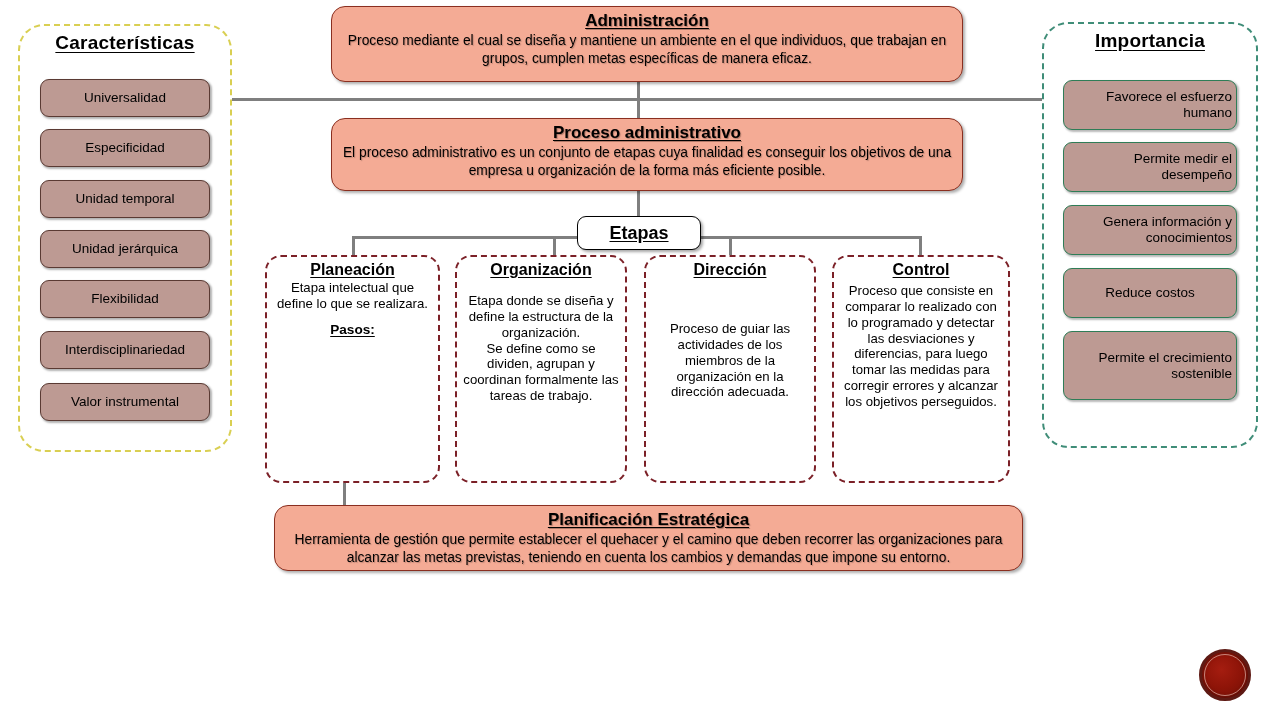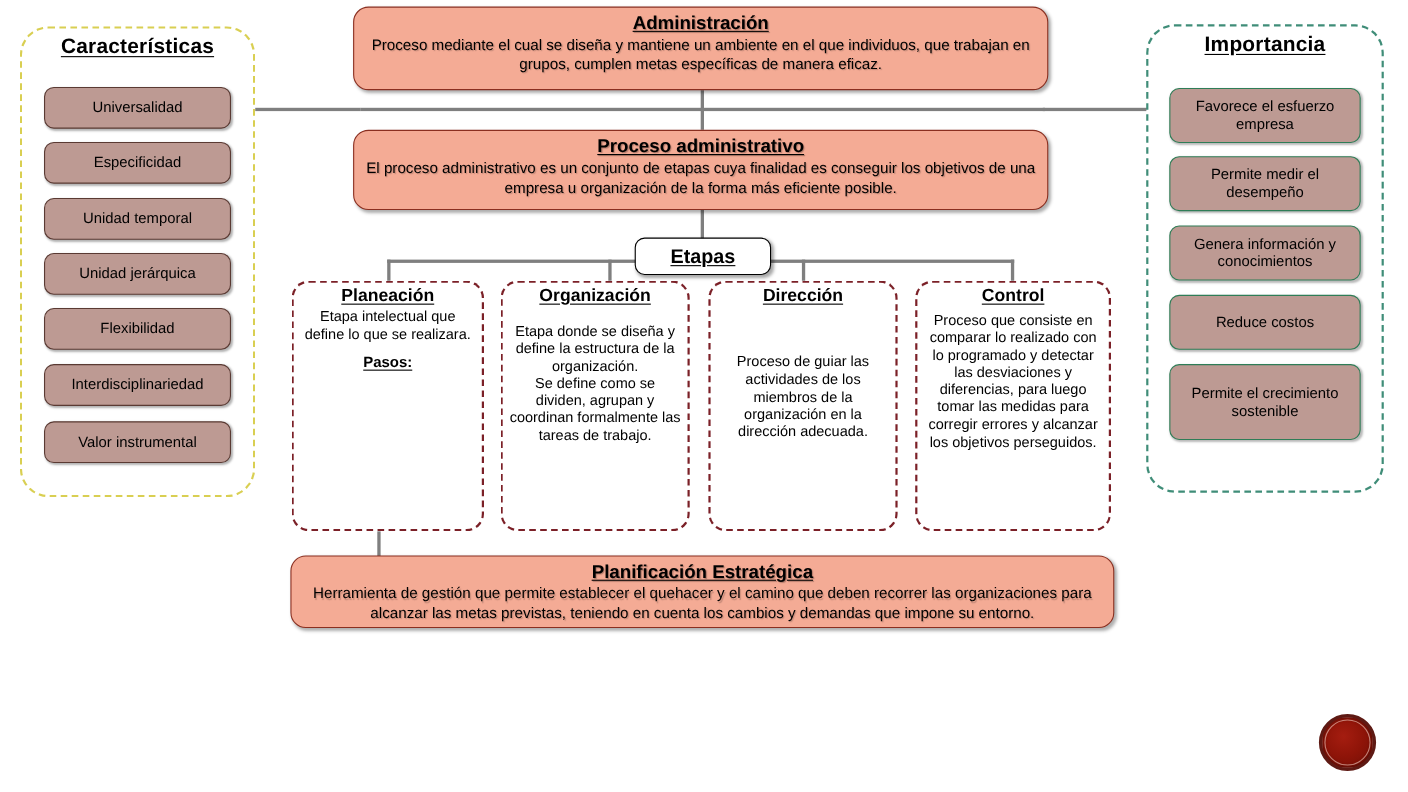--- a/index.html
+++ b/index.html
@@ -36,40 +36,41 @@
     letter-spacing:.2px;
   }
 
   
   .pill{
     position:absolute;box-sizing:border-box;
     background:#bd9a93;
     border:1.5px solid #5a3a33;
     border-radius:9px;
     display:flex;align-items:center;justify-content:center;
-    text-align:center;
+    text-align:right;
     font-size:13.5px;color:#000;line-height:1.15;
     padding:2px 4px;
     box-shadow:1.5px 1.5px 2px rgba(0,0,0,.30);
   }
   .pill.green{
     border:1.5px solid #2f7d57;
     box-shadow:1.5px 1.5px 2px rgba(0,0,0,.28);
   }
 
   
   .salmon{
     position:absolute;box-sizing:border-box;
     background:#f4ab95;
     border:1.7px solid #8a2f20;
     border-radius:14px;
     padding:4px 10px 14px;
     text-align:center;
     color:#000;
     box-shadow:2px 2px 3px rgba(0,0,0,.32);
+    margin-left:10px;
   }
   .salmon .hd{
     display:block;
     font-size:17px;font-weight:bold;
     text-decoration:underline;
     text-underline-offset:2px;
     margin-bottom:1px;
     text-shadow:1px 1px 1px rgba(120,80,70,.55);
   }
   .salmon .bd{
@@ -162,21 +163,21 @@
   <div class="pill" style="left:40px;top:129px;width:170px;height:38px;">Especificidad</div>
   <div class="pill" style="left:40px;top:180px;width:170px;height:38px;">Unidad temporal</div>
   <div class="pill" style="left:40px;top:230px;width:170px;height:38px;">Unidad jerárquica</div>
   <div class="pill" style="left:40px;top:280px;width:170px;height:38px;">Flexibilidad</div>
   <div class="pill" style="left:40px;top:331px;width:170px;height:38px;">Interdisciplinariedad</div>
   <div class="pill" style="left:40px;top:383px;width:170px;height:38px;">Valor instrumental</div>
 
   <div class="group group-import">
     <div class="group-title">Importancia</div>
   </div>
-  <div class="pill green" style="left:1063px;top:80px;width:174px;height:50px;">Favorece el esfuerzo empresa</div>
+  <div class="pill green" style="left:1063px;top:80px;width:174px;height:50px;">Favorece el esfuerzo humano</div>
   <div class="pill green" style="left:1063px;top:142px;width:174px;height:50px;">Permite medir el desempeño</div>
   <div class="pill green" style="left:1063px;top:205px;width:174px;height:50px;">Genera información y conocimientos</div>
   <div class="pill green" style="left:1063px;top:268px;width:174px;height:50px;">Reduce costos</div>
   <div class="pill green" style="left:1063px;top:331px;width:174px;height:69px;">Permite el crecimiento sostenible</div>
 
   <div class="salmon" style="left:321px;top:6px;width:632px;height:76px;">
     <span class="hd">Administración</span>
     <span class="bd">Proceso mediante el cual se diseña y mantiene un ambiente en el que individuos, que trabajan en grupos, cumplen metas específicas de manera eficaz.</span>
   </div>
 

